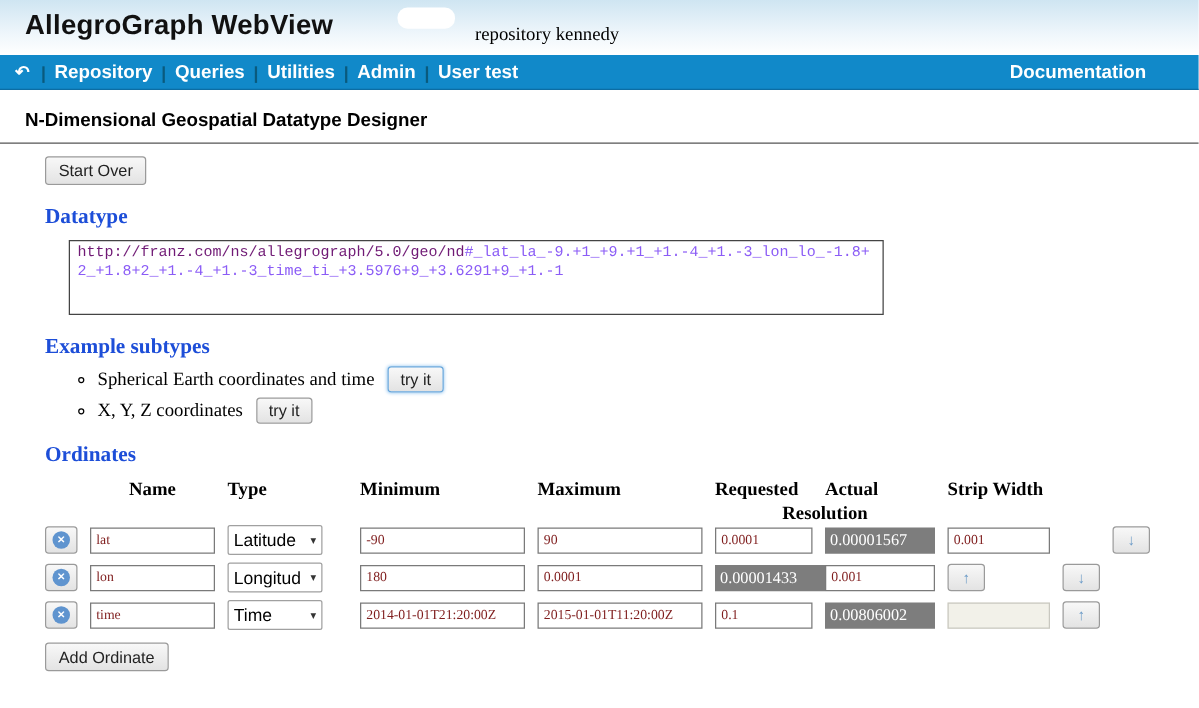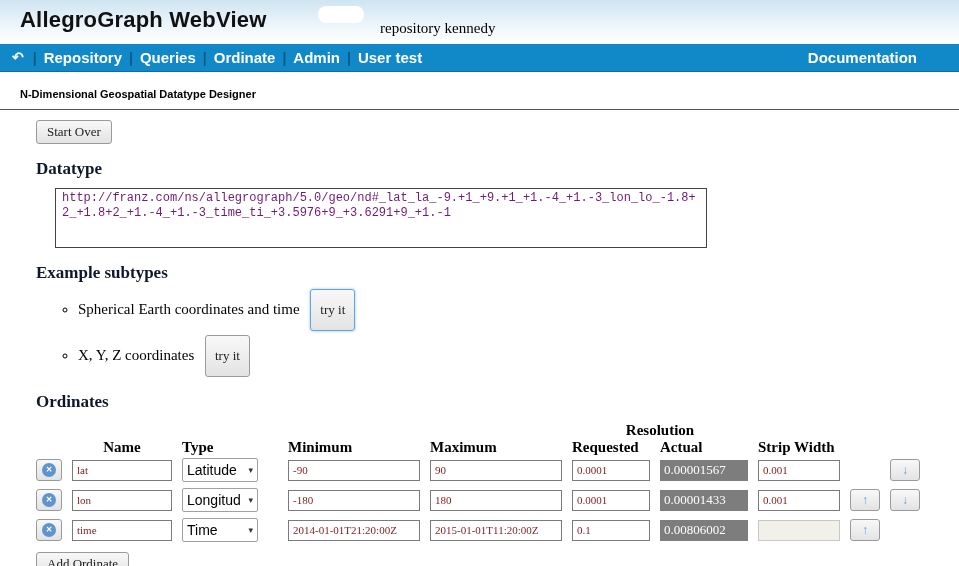--- a/index.html
+++ b/index.html
@@ -20,44 +20,44 @@
   .navbar { height: 28px; background: #1189c9; border-bottom: 1px solid #0c6da3;
             display: flex; align-items: center; padding: 0 10px; }
   .nav-back { color: #fff; font-size: 14px; font-weight: bold; cursor: pointer;
               margin: 0 2px 2px 2px; }
   .nav-sep { color: #0a5a7d; font-weight: bold; font-size: 14px; margin: 0 7px; }
   .nav-item { color: #fff; font-weight: bold; font-size: 15px; cursor: pointer; }
   .nav-right { margin-left: auto; margin-right: 32px; }
 
   
   .title-band { border-bottom: 1px solid #555; padding: 16px 0 9px 20px; }
-  .page-title { font-size: 11px; font-weight: bold; color: #000; }
-
-  
-  .btn { display: inline-block; font-family: Liberation Serif, serif; font-size: 13px;
+  .page-title { font-size: 15px; font-weight: bold; color: #000; }
+
+  
+  .btn { display: inline-block; font-family: Liberation Sans, sans-serif; font-size: 13px;
          color: #222; background: linear-gradient(#f8f8f8, #e3e3e3);
          border: 1px solid #9a9a9a; border-radius: 3px; padding: 3px 10px; cursor: pointer; }
 
   .start-over { margin: 10px 0 0 36px; }
 
   h2.sec { font-family: "Liberation Serif", serif; font-size: 17px; font-weight: bold;
-           color: #0f172a; margin: 15px 0 0 36px; }
+           color: #1d4ed8; margin: 15px 0 0 36px; }
 
   
   .dt-box { margin: 9px 0 0 55px; width: 652px; height: 60px; border: 1px solid #444;
             padding: 2px 6px; font-family: "Liberation Mono", "DejaVu Sans Mono", monospace;
             font-size: 12px; line-height: 15px; word-break: break-all; }
   .dt-base { color: #701a75; }
-  .dt-frag { color: #701a75; }
+  .dt-frag { color: #8b5cf6; }
 
   
   ul.examples { margin: 6px 0 0 78px; list-style: circle; }
   ul.examples li { font-family: "Liberation Serif", serif; font-size: 15px; color: #000;
                    margin: 4px 0; }
-  .try-btn { margin-left: 7px; padding: 12px 9px; }
+  .try-btn { margin-left: 7px; padding: 2px 9px; }
   .try-btn.focused { border-color: #64a4da; box-shadow: 0 0 3px #8fc3ef; }
 
   
   .ord-table { margin: 10px 0 0 36px; }
   .orow { display: grid;
           grid-template-columns: 26px 100px 96px 132px 132px 78px 88px 82px 30px 30px;
           column-gap: 10px; align-items: center; margin-bottom: 6px; }
   .hdr-row { margin-bottom: 2px; }
   .hdr { font-family: "Liberation Serif", serif; font-weight: bold; font-size: 15px; }
   .hdr.c-name { text-align: center; }
@@ -103,21 +103,21 @@
 </div>
 
 
 <div class="navbar">
   <span class="nav-back">↶</span>
   <span class="nav-sep">|</span>
   <span class="nav-item">Repository</span>
   <span class="nav-sep">|</span>
   <span class="nav-item">Queries</span>
   <span class="nav-sep">|</span>
-  <span class="nav-item">Ordinate</span>
+  <span class="nav-item">Utilities</span>
   <span class="nav-sep">|</span>
   <span class="nav-item">Admin</span>
   <span class="nav-sep">|</span>
   <span class="nav-item">User test</span>
   <span class="nav-item nav-right">Documentation</span>
 </div>
 
 
 <div class="title-band">
   <div class="page-title">N-Dimensional Geospatial Datatype Designer</div>
@@ -140,35 +140,35 @@
     <span>X, Y, Z coordinates</span>
     <button class="btn try-btn">try it</button>
   </li>
 </ul>
 
 
 <h2 class="sec">Ordinates</h2>
 
 <div class="ord-table">
 
-  <div class="orow res-row">
-    <div class="hdr res-hdr">Resolution</div>
-  </div>
-
   <div class="orow hdr-row">
     <div></div>
     <div class="hdr c-name">Name</div>
     <div class="hdr">Type</div>
     <div class="hdr">Minimum</div>
     <div class="hdr">Maximum</div>
     <div class="hdr">Requested</div>
     <div class="hdr">Actual</div>
     <div class="hdr">Strip Width</div>
     <div></div>
       <div></div>
+  </div>
+
+  <div class="orow res-row">
+    <div class="hdr res-hdr">Resolution</div>
   </div>
 
   <div class="orow">
     <button class="btn del-btn">
         <span class="del-circle">✕</span>
       </button>
     <input class="txt-in" value="lat" style="">
     <div class="sel">
         <span class="sel-txt">Latitude</span>
         <span class="caret">▾</span>
@@ -184,21 +184,20 @@
 
   <div class="orow">
     <button class="btn del-btn">
         <span class="del-circle">✕</span>
       </button>
     <input class="txt-in" value="lon" style="">
     <div class="sel">
         <span class="sel-txt">Longitud</span>
         <span class="caret">▾</span>
       </div>
-    <input class="txt-in" value="-180" style="">
     <input class="txt-in" value="180" style="">
     <input class="txt-in" value="0.0001" style="">
     <div class="actual-cell">0.00001433</div>
     <input class="txt-in" value="0.001" style="">
     <button class="btn mini-btn">↑</button>
     <button class="btn mini-btn">↓</button>
   </div>
 
   <div class="orow">
     <button class="btn del-btn">

